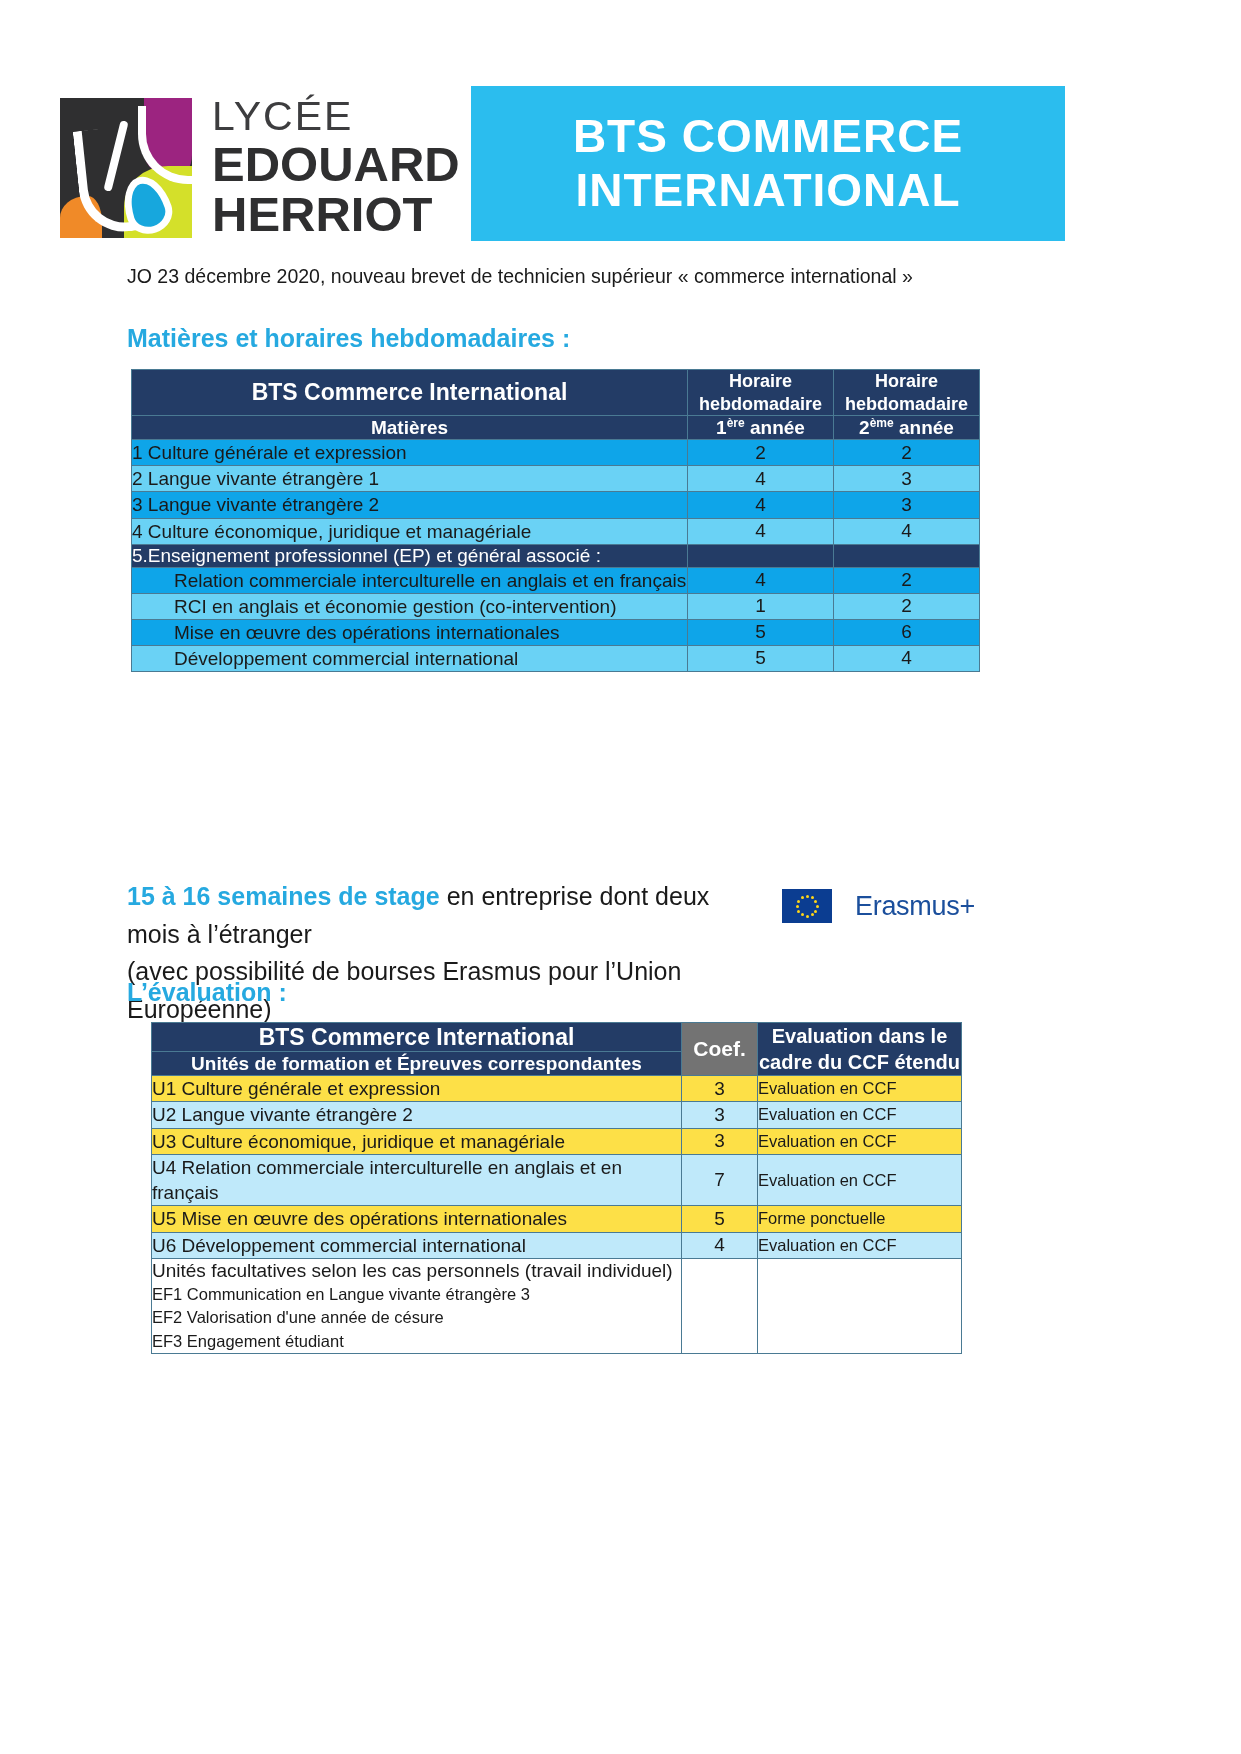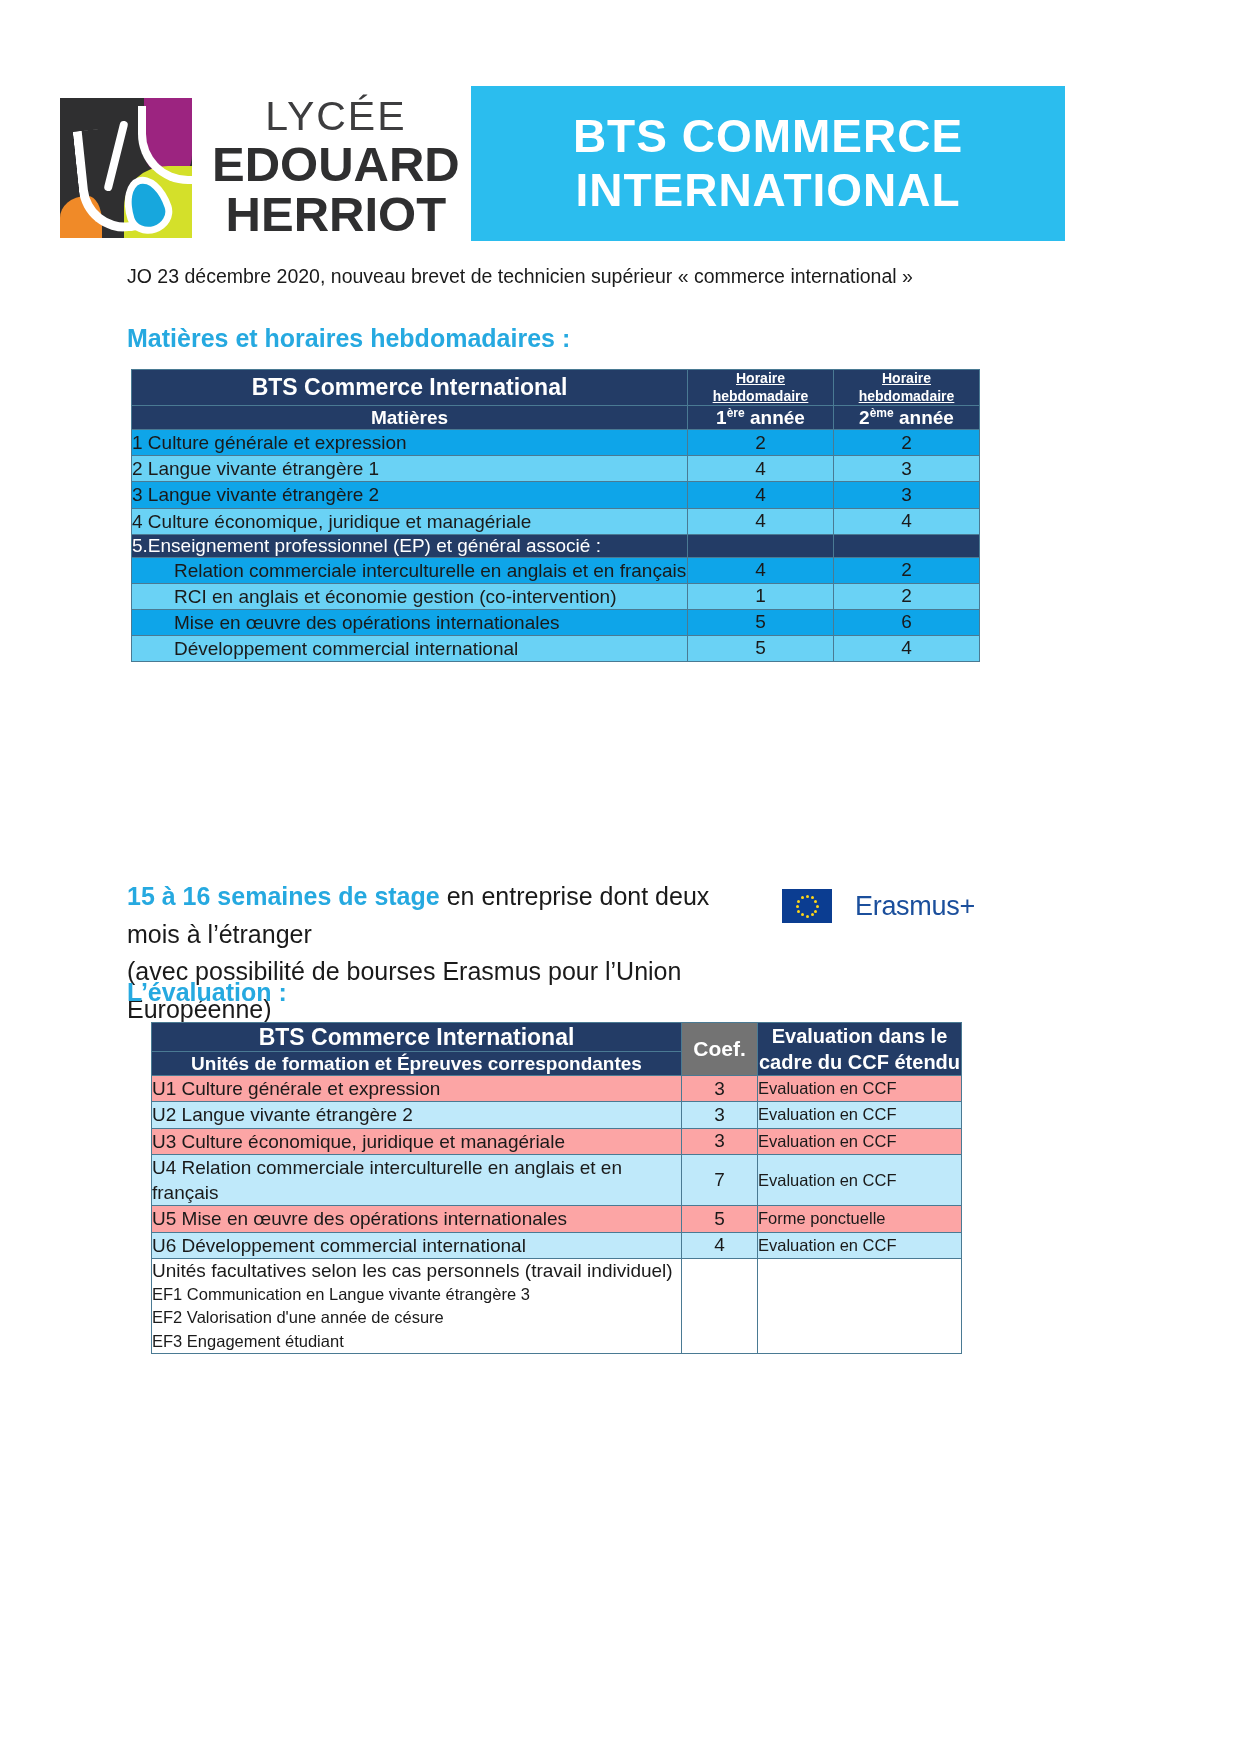--- a/index.html
+++ b/index.html
@@ -22,21 +22,20 @@
     height: 1754px;
     padding: 0;
   }
 
   
   .header {
     position: absolute;
     left: 0; top: 0;
     width: 1241px;
     height: 258px;
-    text-align: center;
   }
   .logo {
     position: absolute;
     left: 52px;
     top: 88px;
     width: 408px;
     height: 158px;
     display: flex;
     align-items: stretch;
   }
@@ -198,24 +197,23 @@
     background: #233c66;
     color: #ffffff;
     font-weight: bold;
     text-align: center;
   }
   .hdr-title {
     font-size: 23px;
     padding: 13px 6px 13px 6px;
   }
   .hdr-hw {
-    font-size: 14px;
+    font-size: 18px;
     line-height: 1.25;
     padding: 8px 4px;
-    text-decoration: underline;
   }
   .hdr-sub {
     font-size: 19px;
     padding: 11px 6px;
   }
   .hdr-sub sup { font-size: 12px; }
 
   .row-lite td { background: #0ea5e9; }
   .row-dark td { background: #6ad2f5; }
 
@@ -324,21 +322,21 @@
   }
   .ev-evalhead {
     background: #233c66;
     color: #ffffff;
     font-weight: bold;
     font-size: 20px;
     text-align: center;
     line-height: 1.3;
     padding: 6px 8px;
   }
-  .ev-row td { background: #fca5a5; }
+  .ev-row td { background: #fde047; }
   .ev-row.ev-alt td { background: #bfe9fa; }
   .ev-unit {
     font-size: 19px;
     color: #1a1a1a;
     text-align: left;
     padding: 11px 6px 11px 11px;
     line-height: 1.33;
   }
   .ev-c {
     font-size: 19px;

